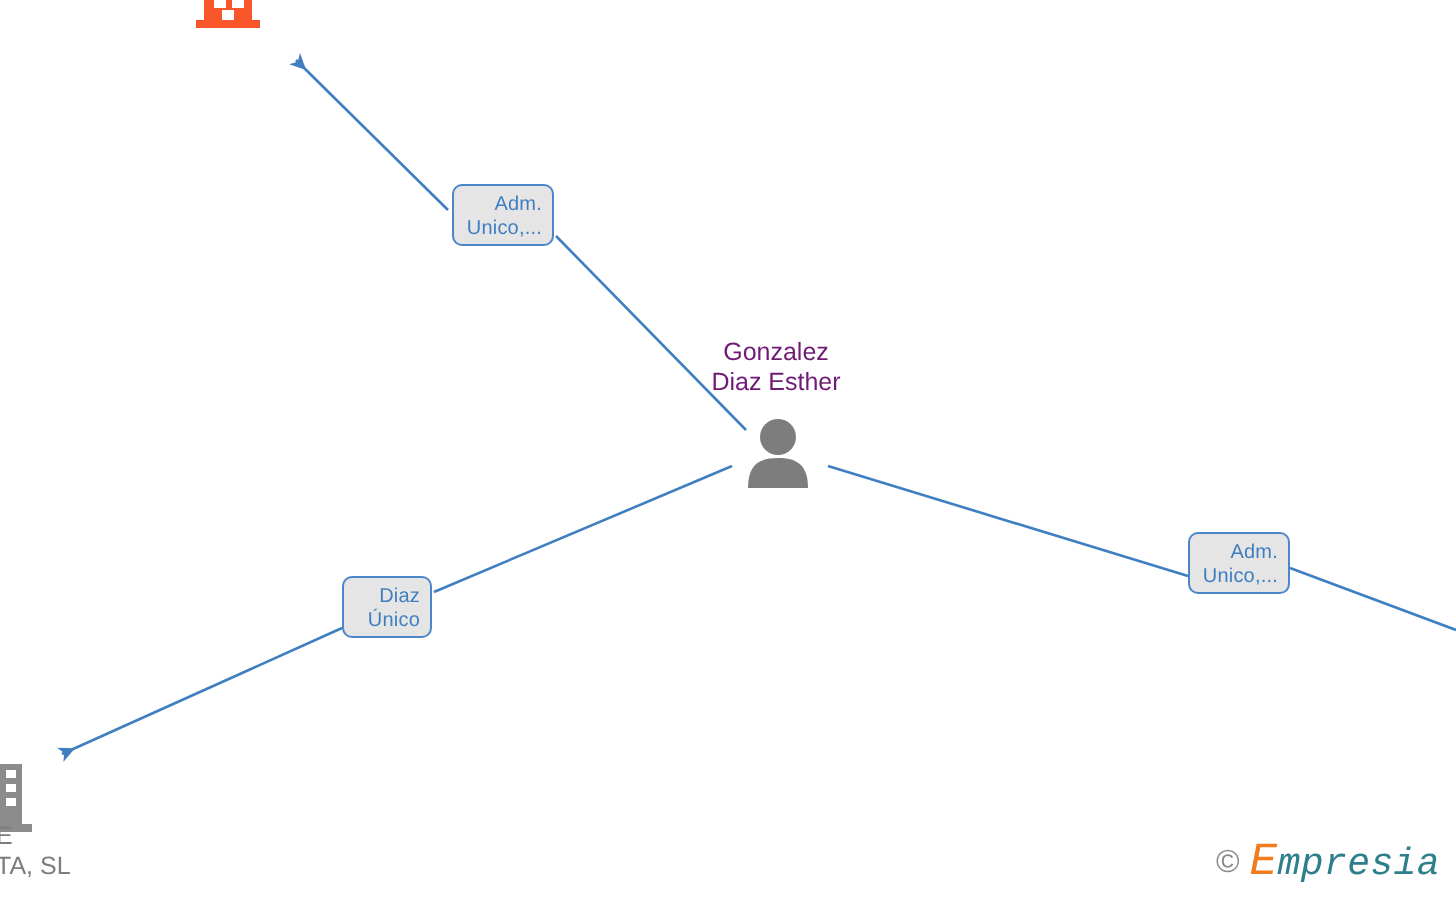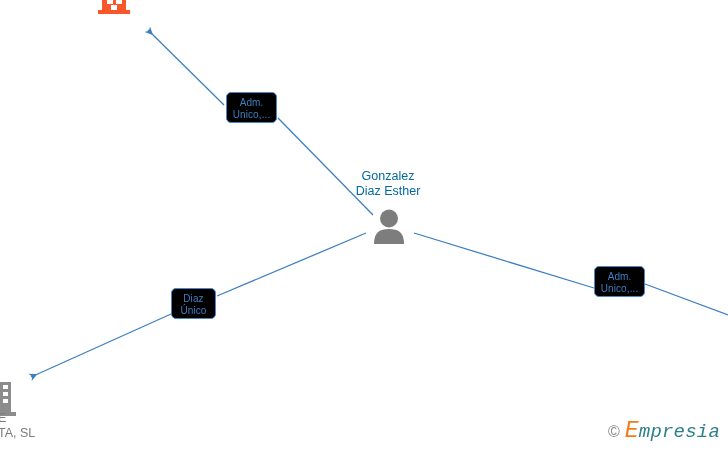--- a/index.html
+++ b/index.html
@@ -22,38 +22,38 @@
     width: 728px;
     height: 450px;
   }
 
   
   .rel-chip {
     position: absolute;
     box-sizing: border-box;
     border: 1px solid #4a86c8;
     border-radius: 5px;
-    background: #000000;
+    background: #e5e5e5;
     color: #3f7fc1;
     font-size: 10px;
     line-height: 12px;
-    text-align: center;
+    text-align: right;
     padding: 4px 5px 5px 5px;
     white-space: pre-line;
     letter-spacing: 0.1px;
   }
 
   
   .node {
     position: absolute;
   }
   .node-label {
     position: absolute;
     text-align: center;
-    color: #0369a1;
+    color: #701a75;
     font-size: 12.5px;
     line-height: 15px;
     white-space: pre-line;
   }
   .person-icon {
     position: absolute;
     width: 34px;
     height: 36px;
   }
 

